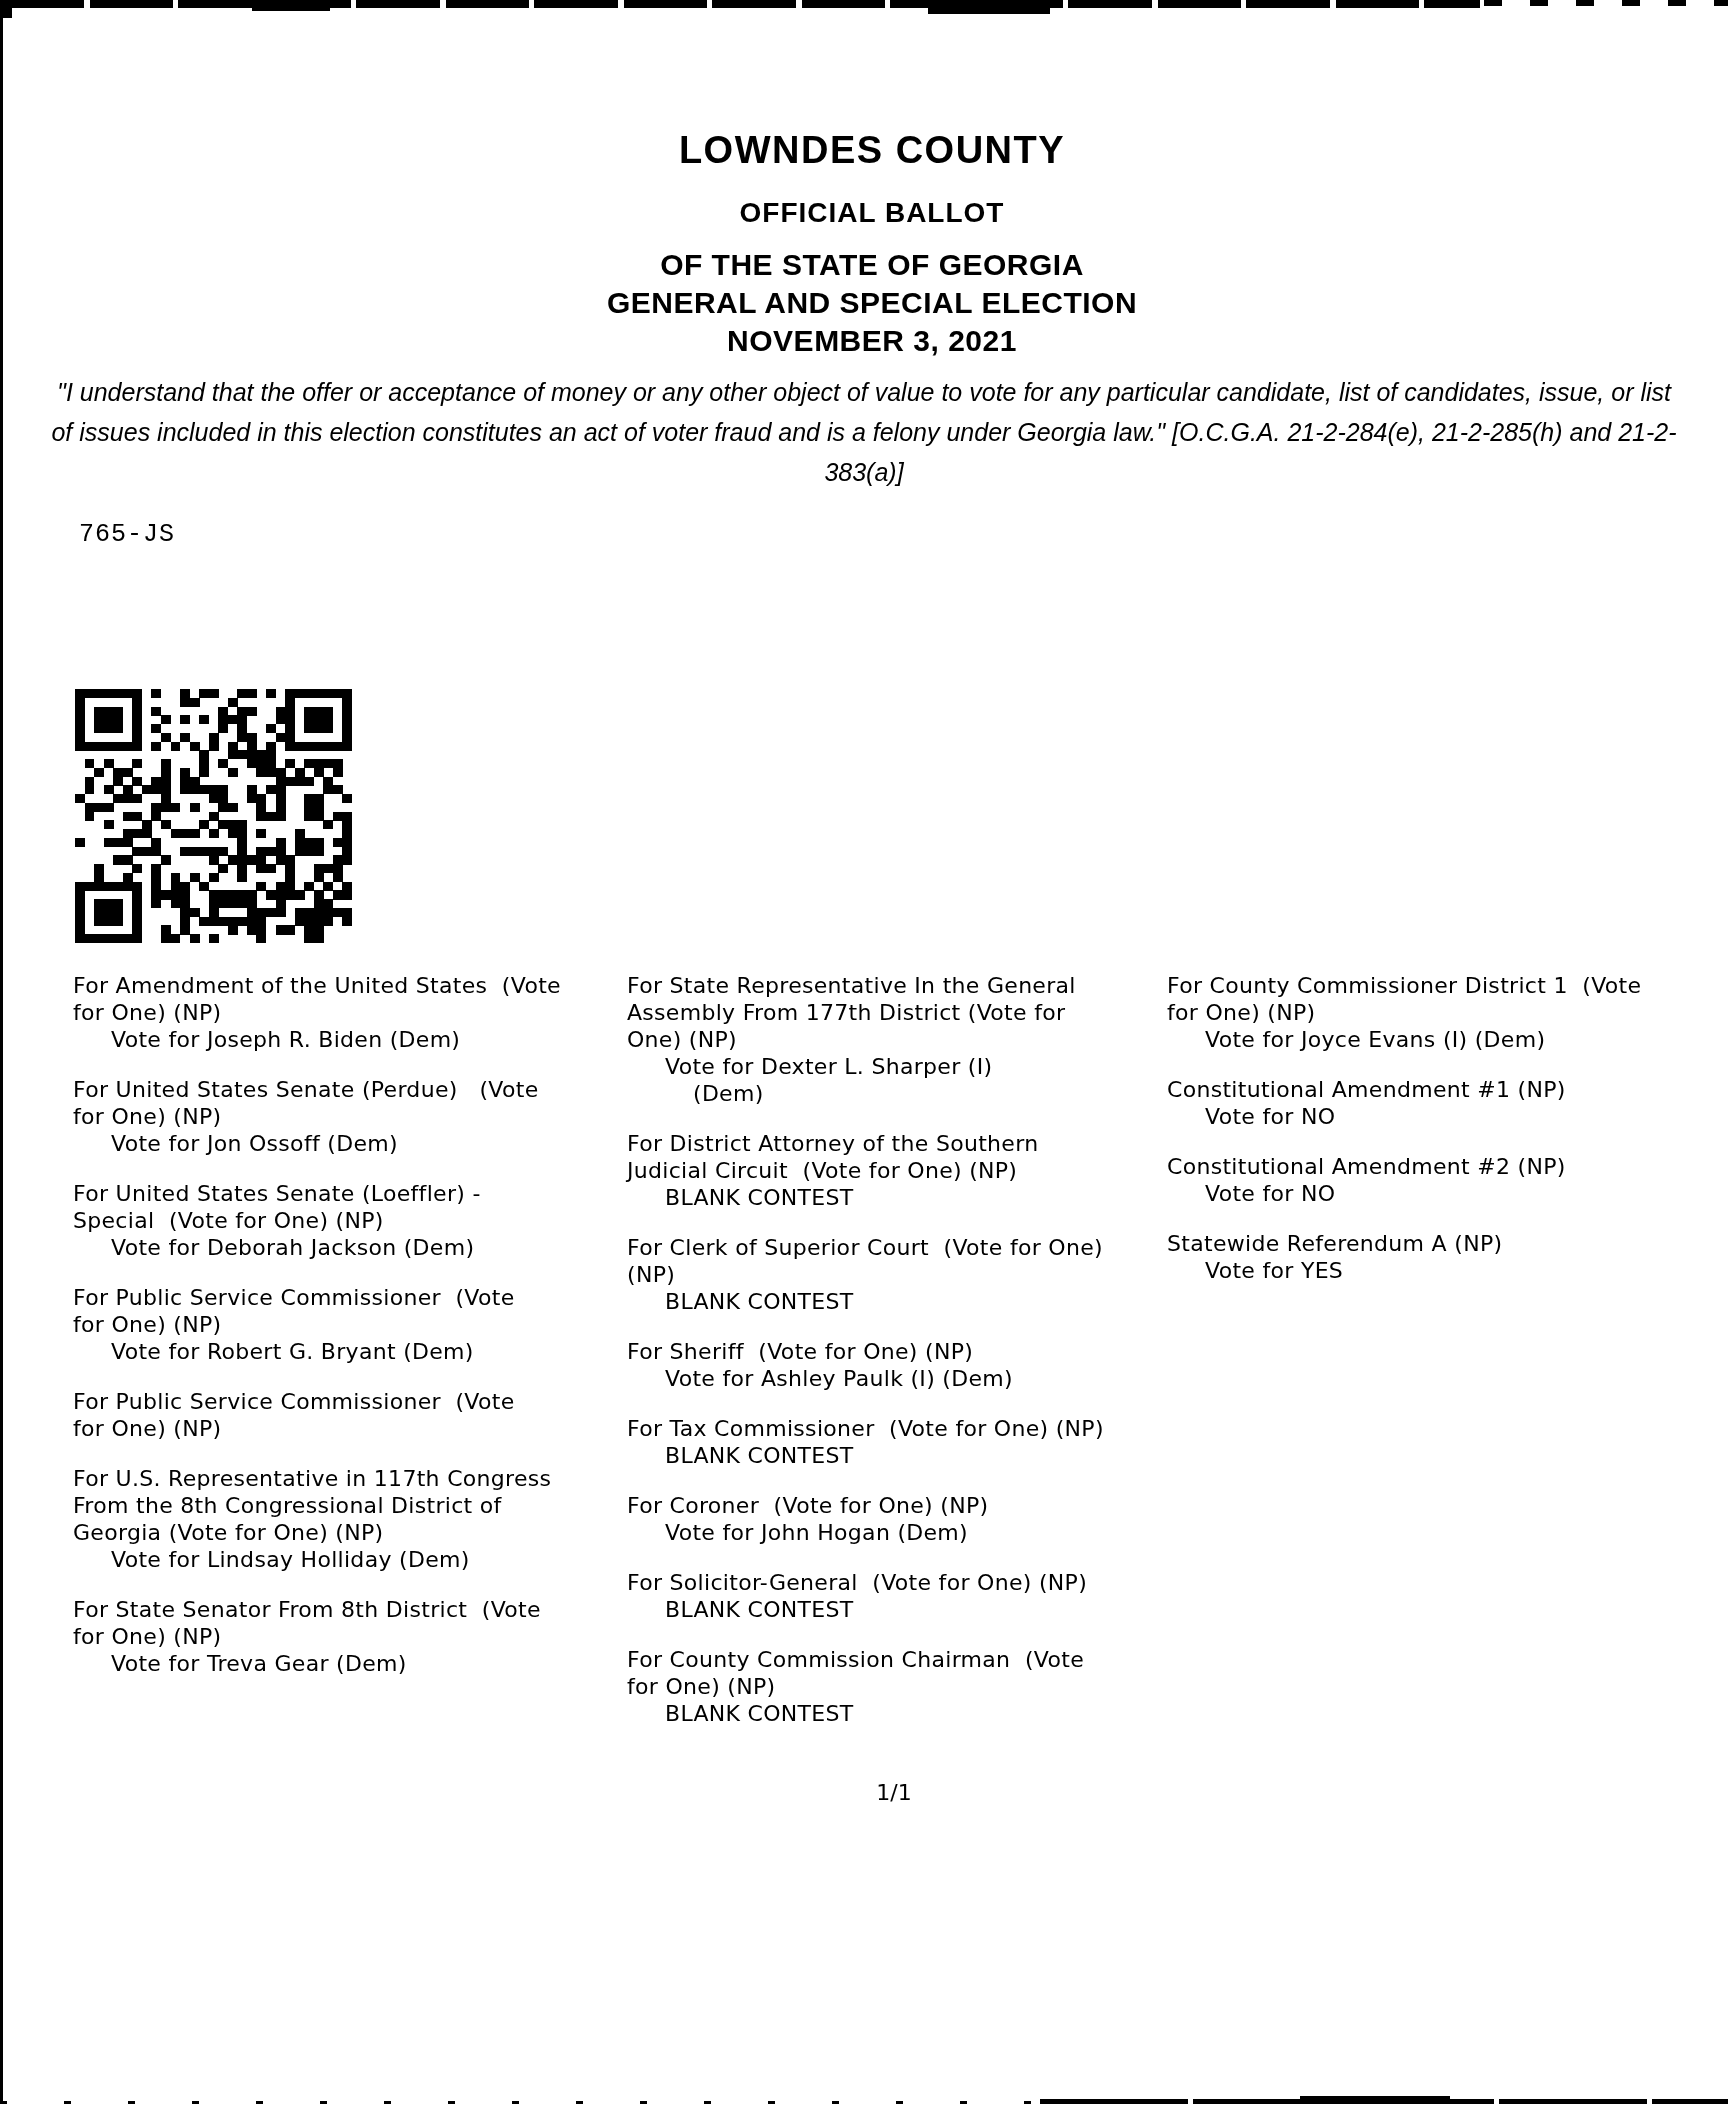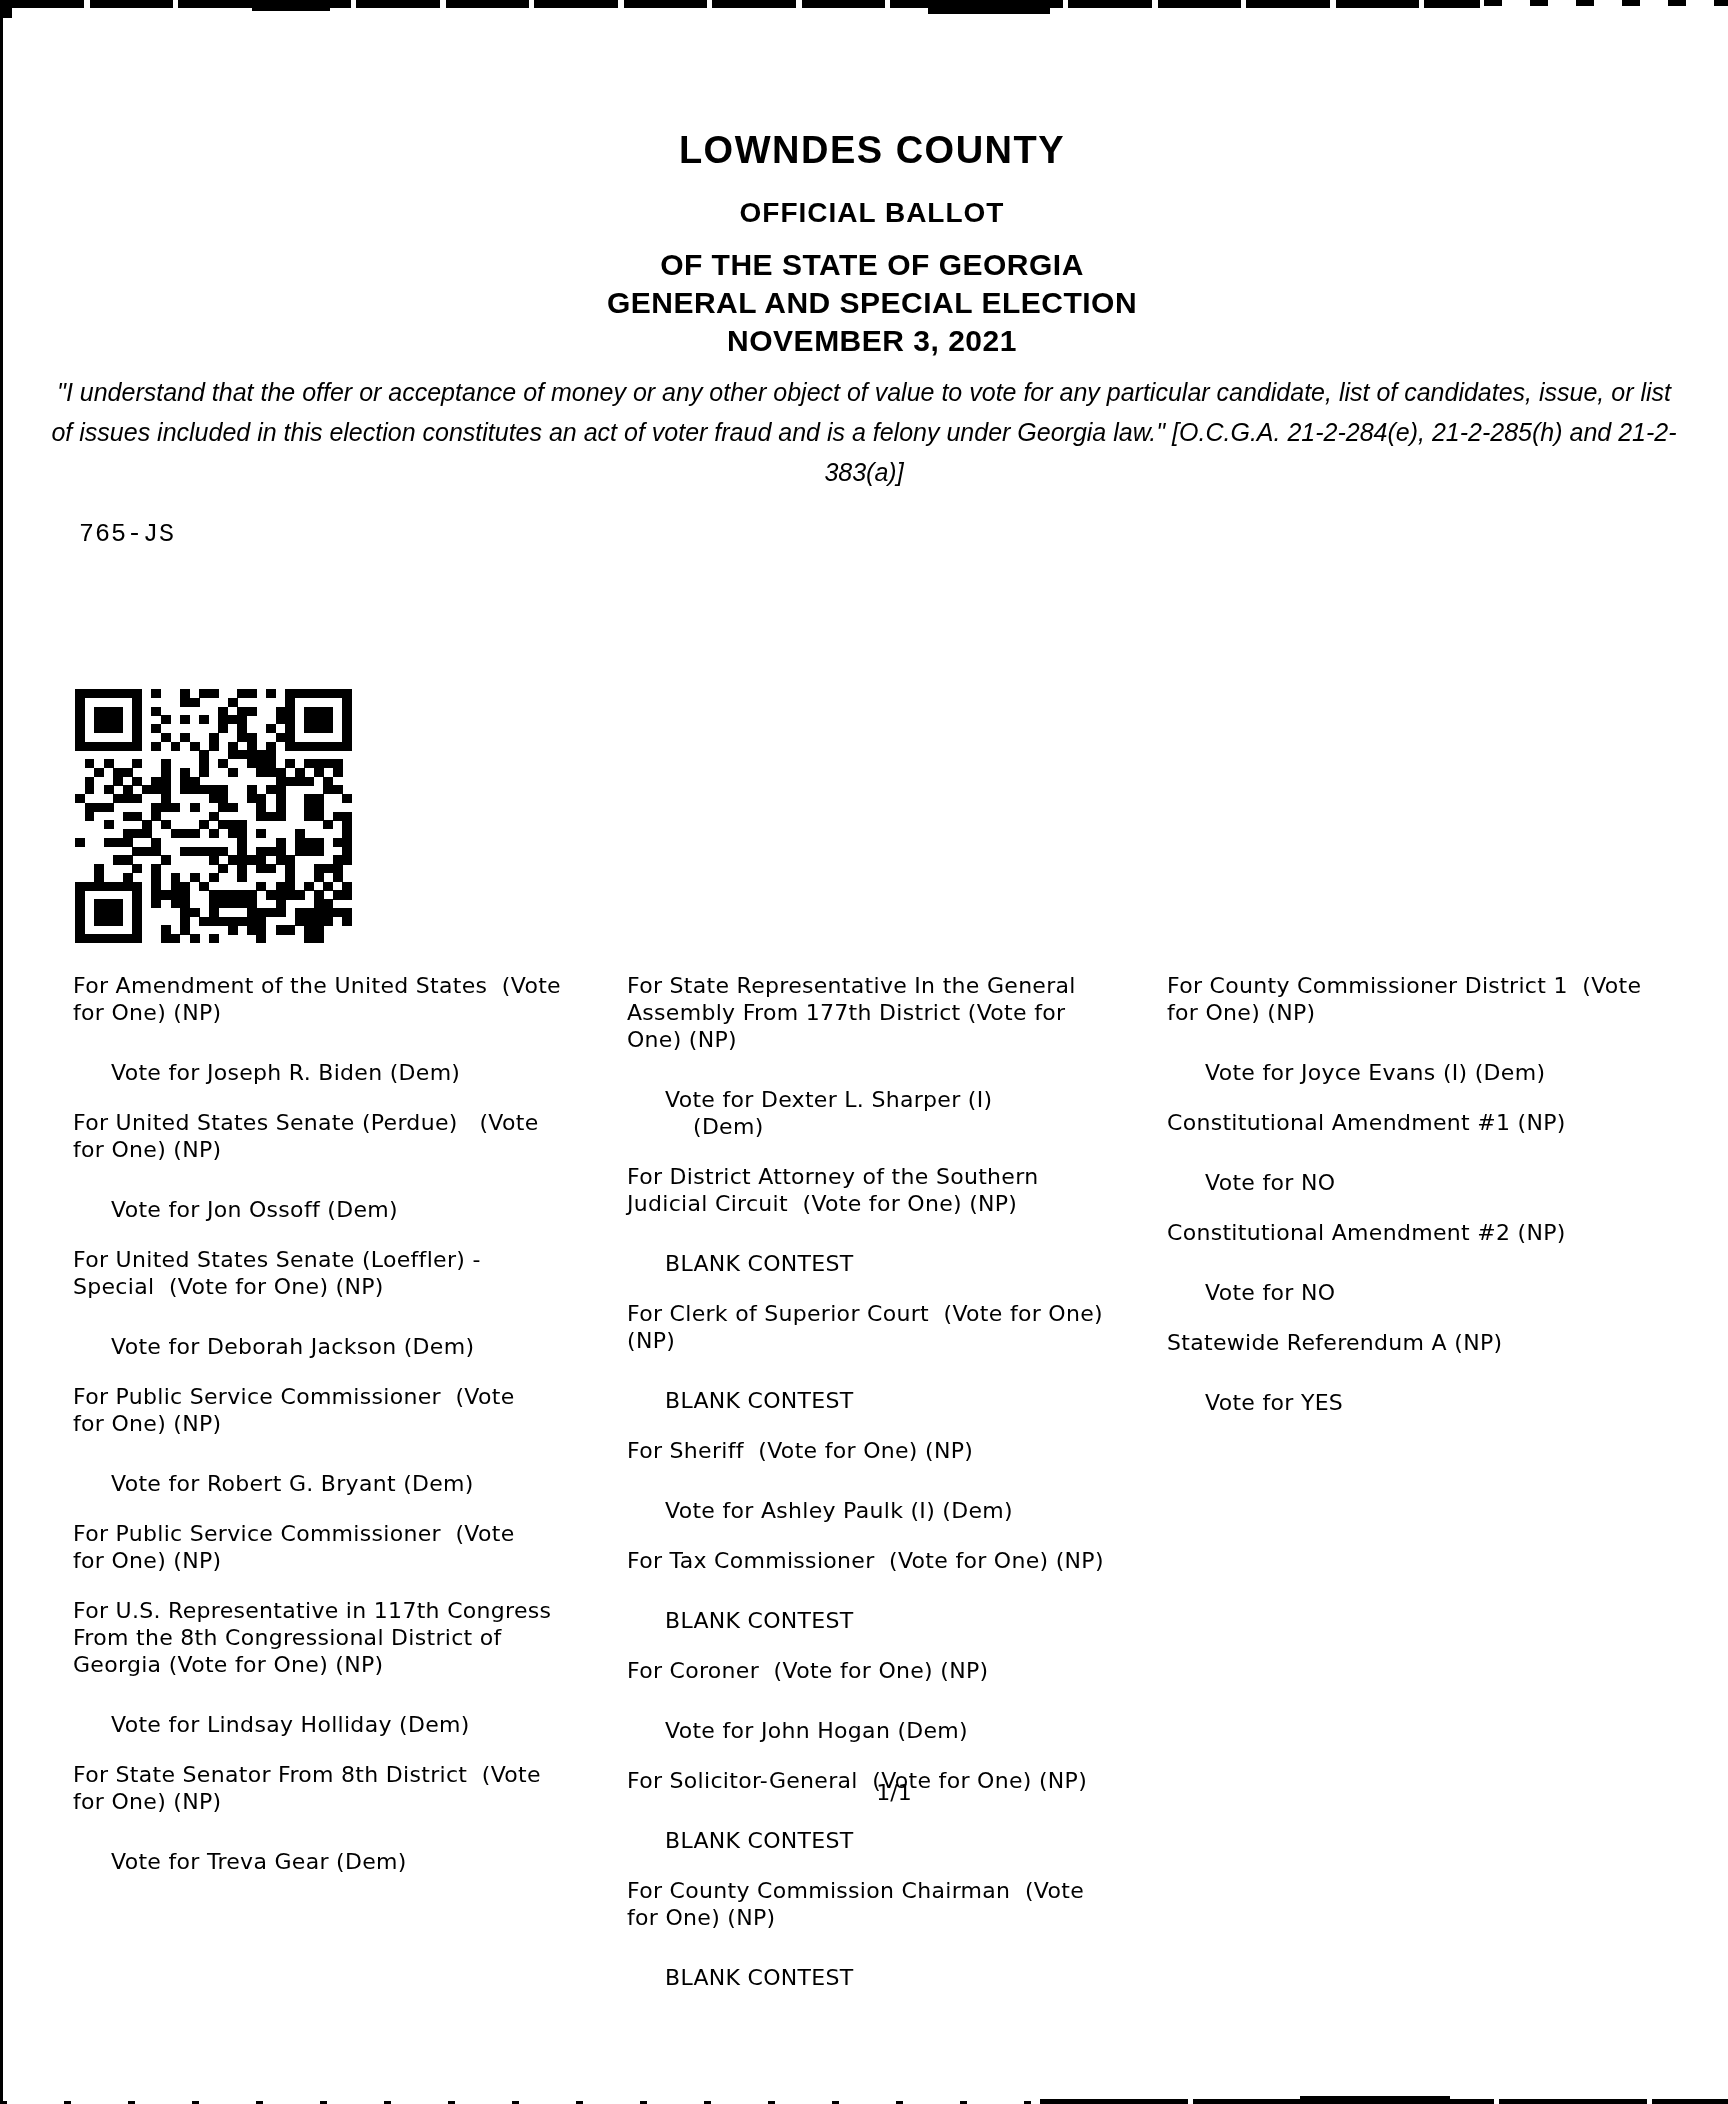--- a/index.html
+++ b/index.html
@@ -39,21 +39,21 @@
   .qr{position:absolute;top:689px;left:75px;width:277px;height:254px;}
   
   .columns{position:absolute;top:972px;left:0;width:1728px;}
   .contest-col{position:absolute;top:0;}
   .col-1{left:73px;width:558px;}
   .col-2{left:627px;width:558px;}
   .col-3{left:1167px;width:561px;}
   .contest{margin:0 0 23px 0;}
   .contest-title,.contest-selection{
     font-size:22px;line-height:27px;letter-spacing:.3px;white-space:pre-wrap;}
-  .contest-selection{padding-left:66px;text-indent:-28px;margin-top:33px;}
+  .contest-selection{padding-left:66px;text-indent:-28px;}
   
   .page-number{position:absolute;top:1780px;left:30px;width:1728px;
     text-align:center;font-size:22px;}
 </style>
 </head>
 <body>
 
 <div class="edge-top"></div>
 <div class="edge-top-dashes"></div>
 <div class="edge-top-thick"></div>

